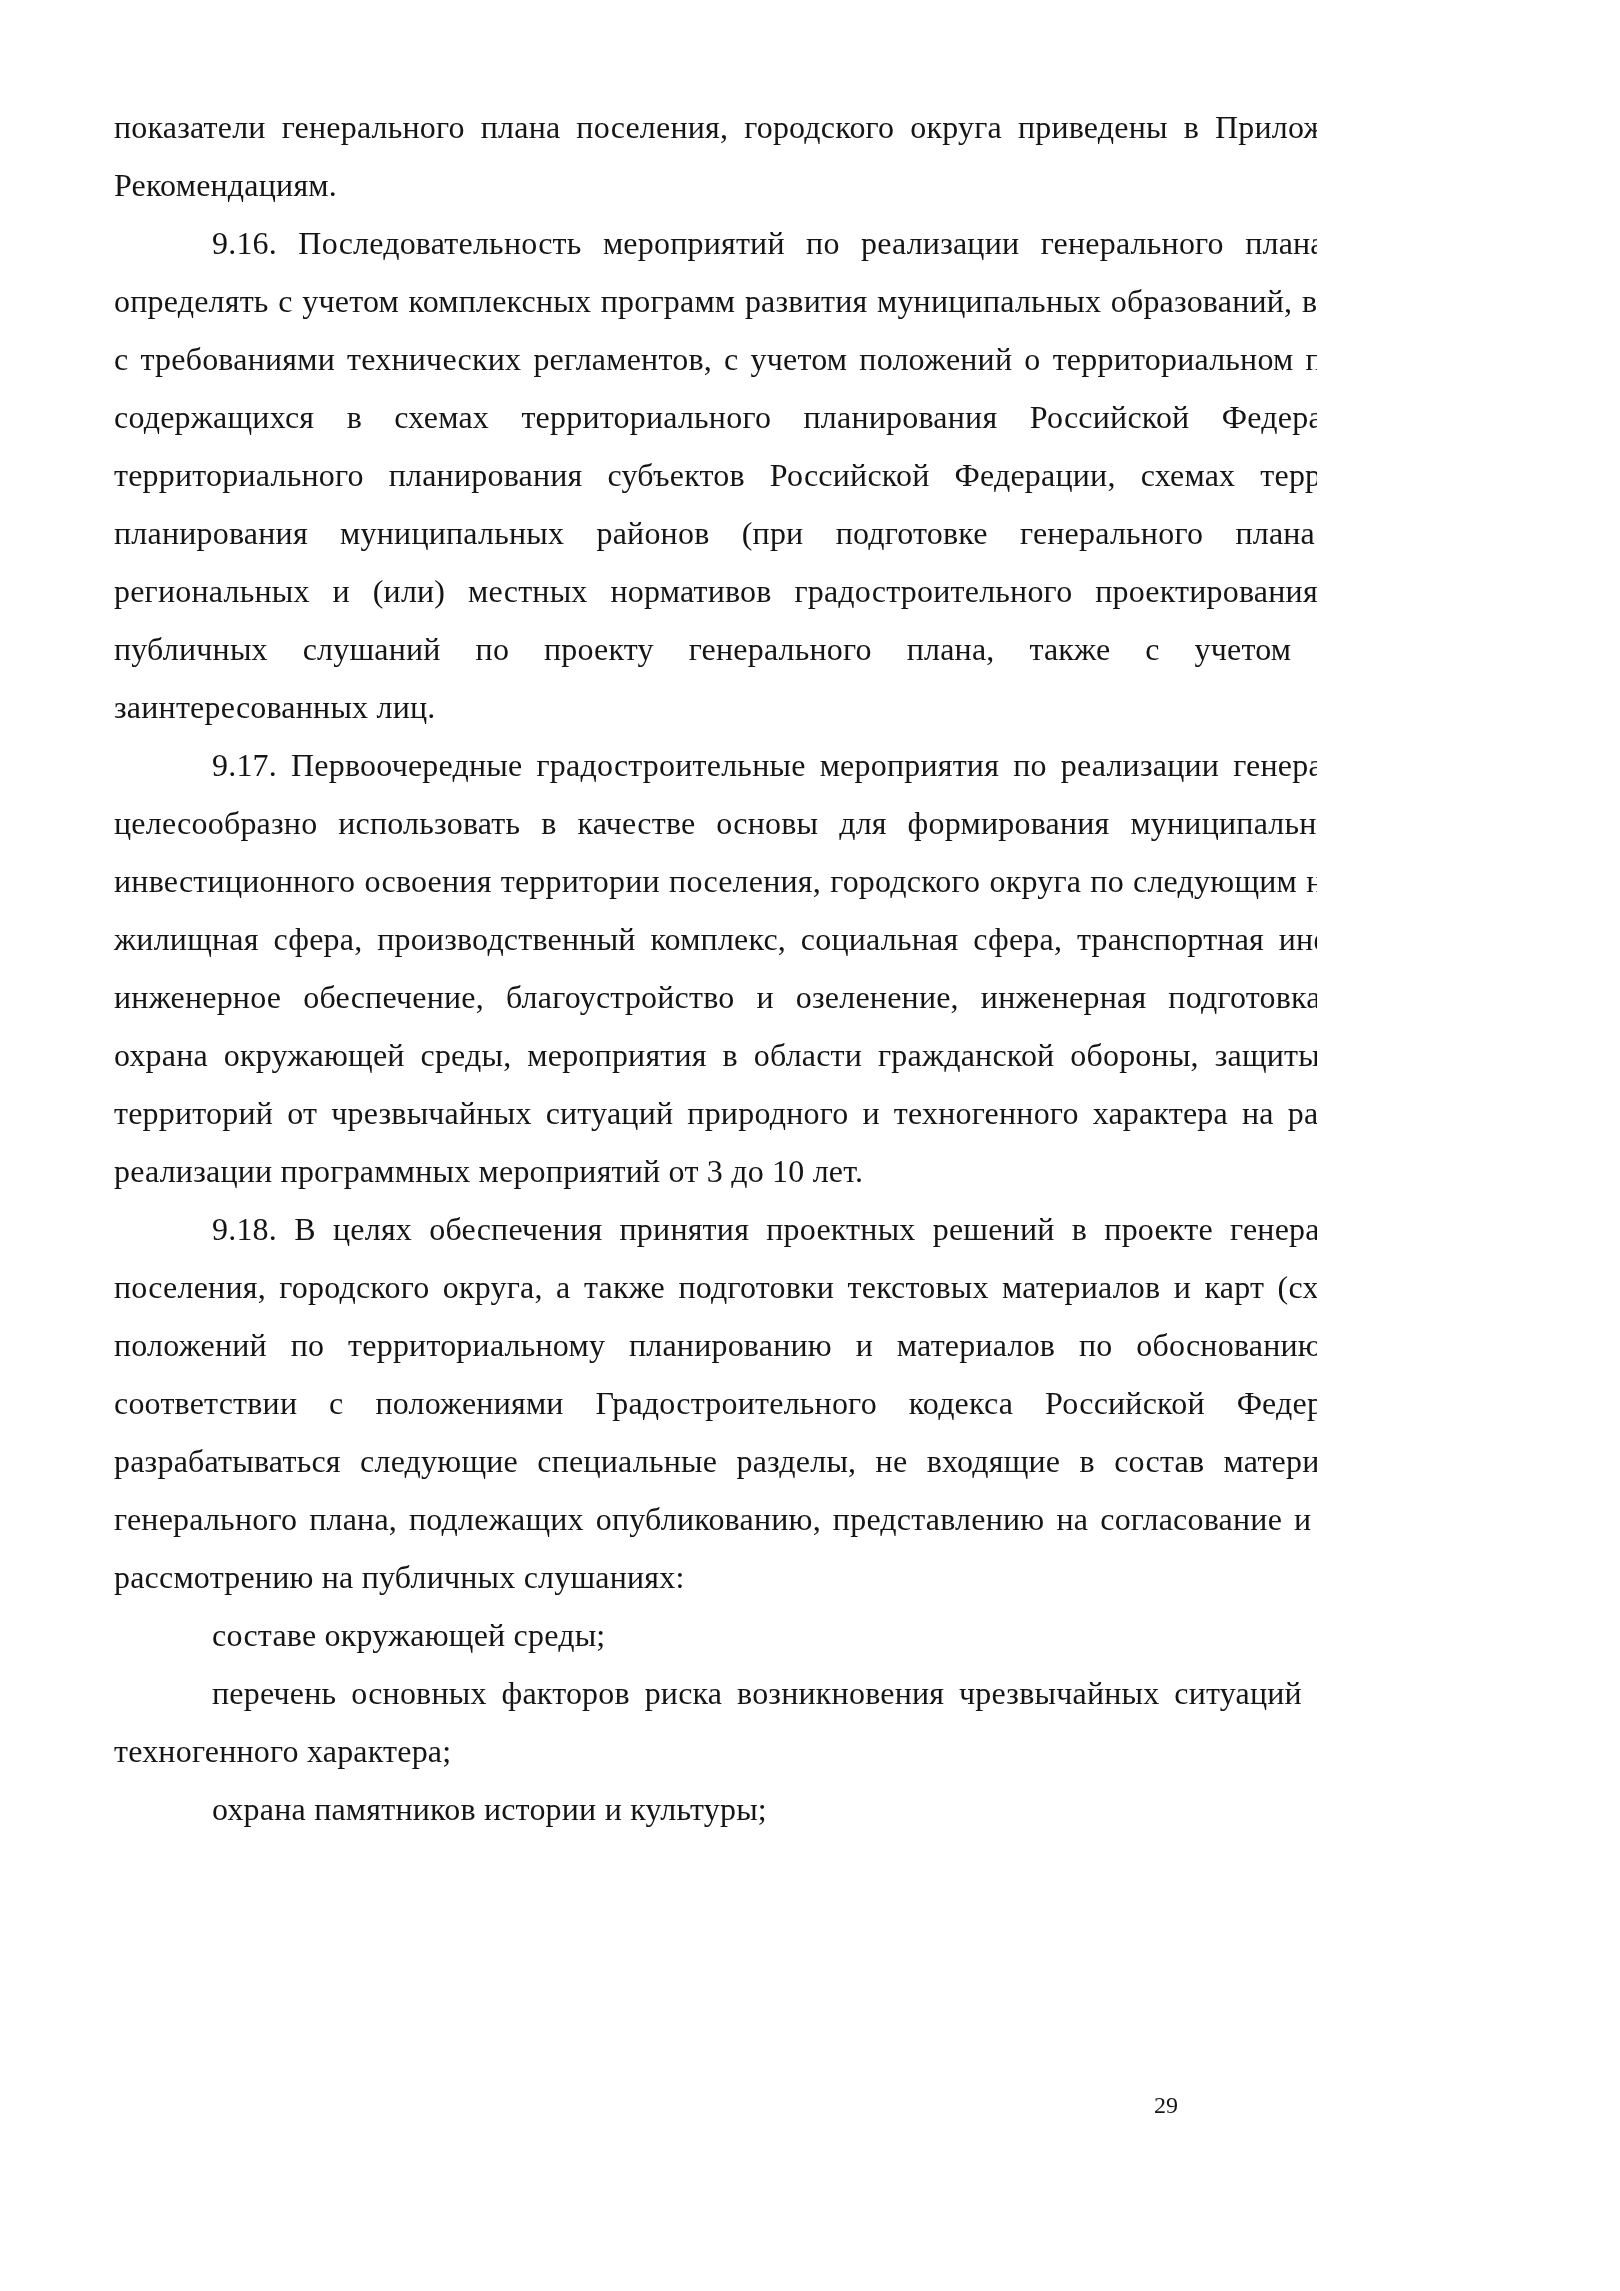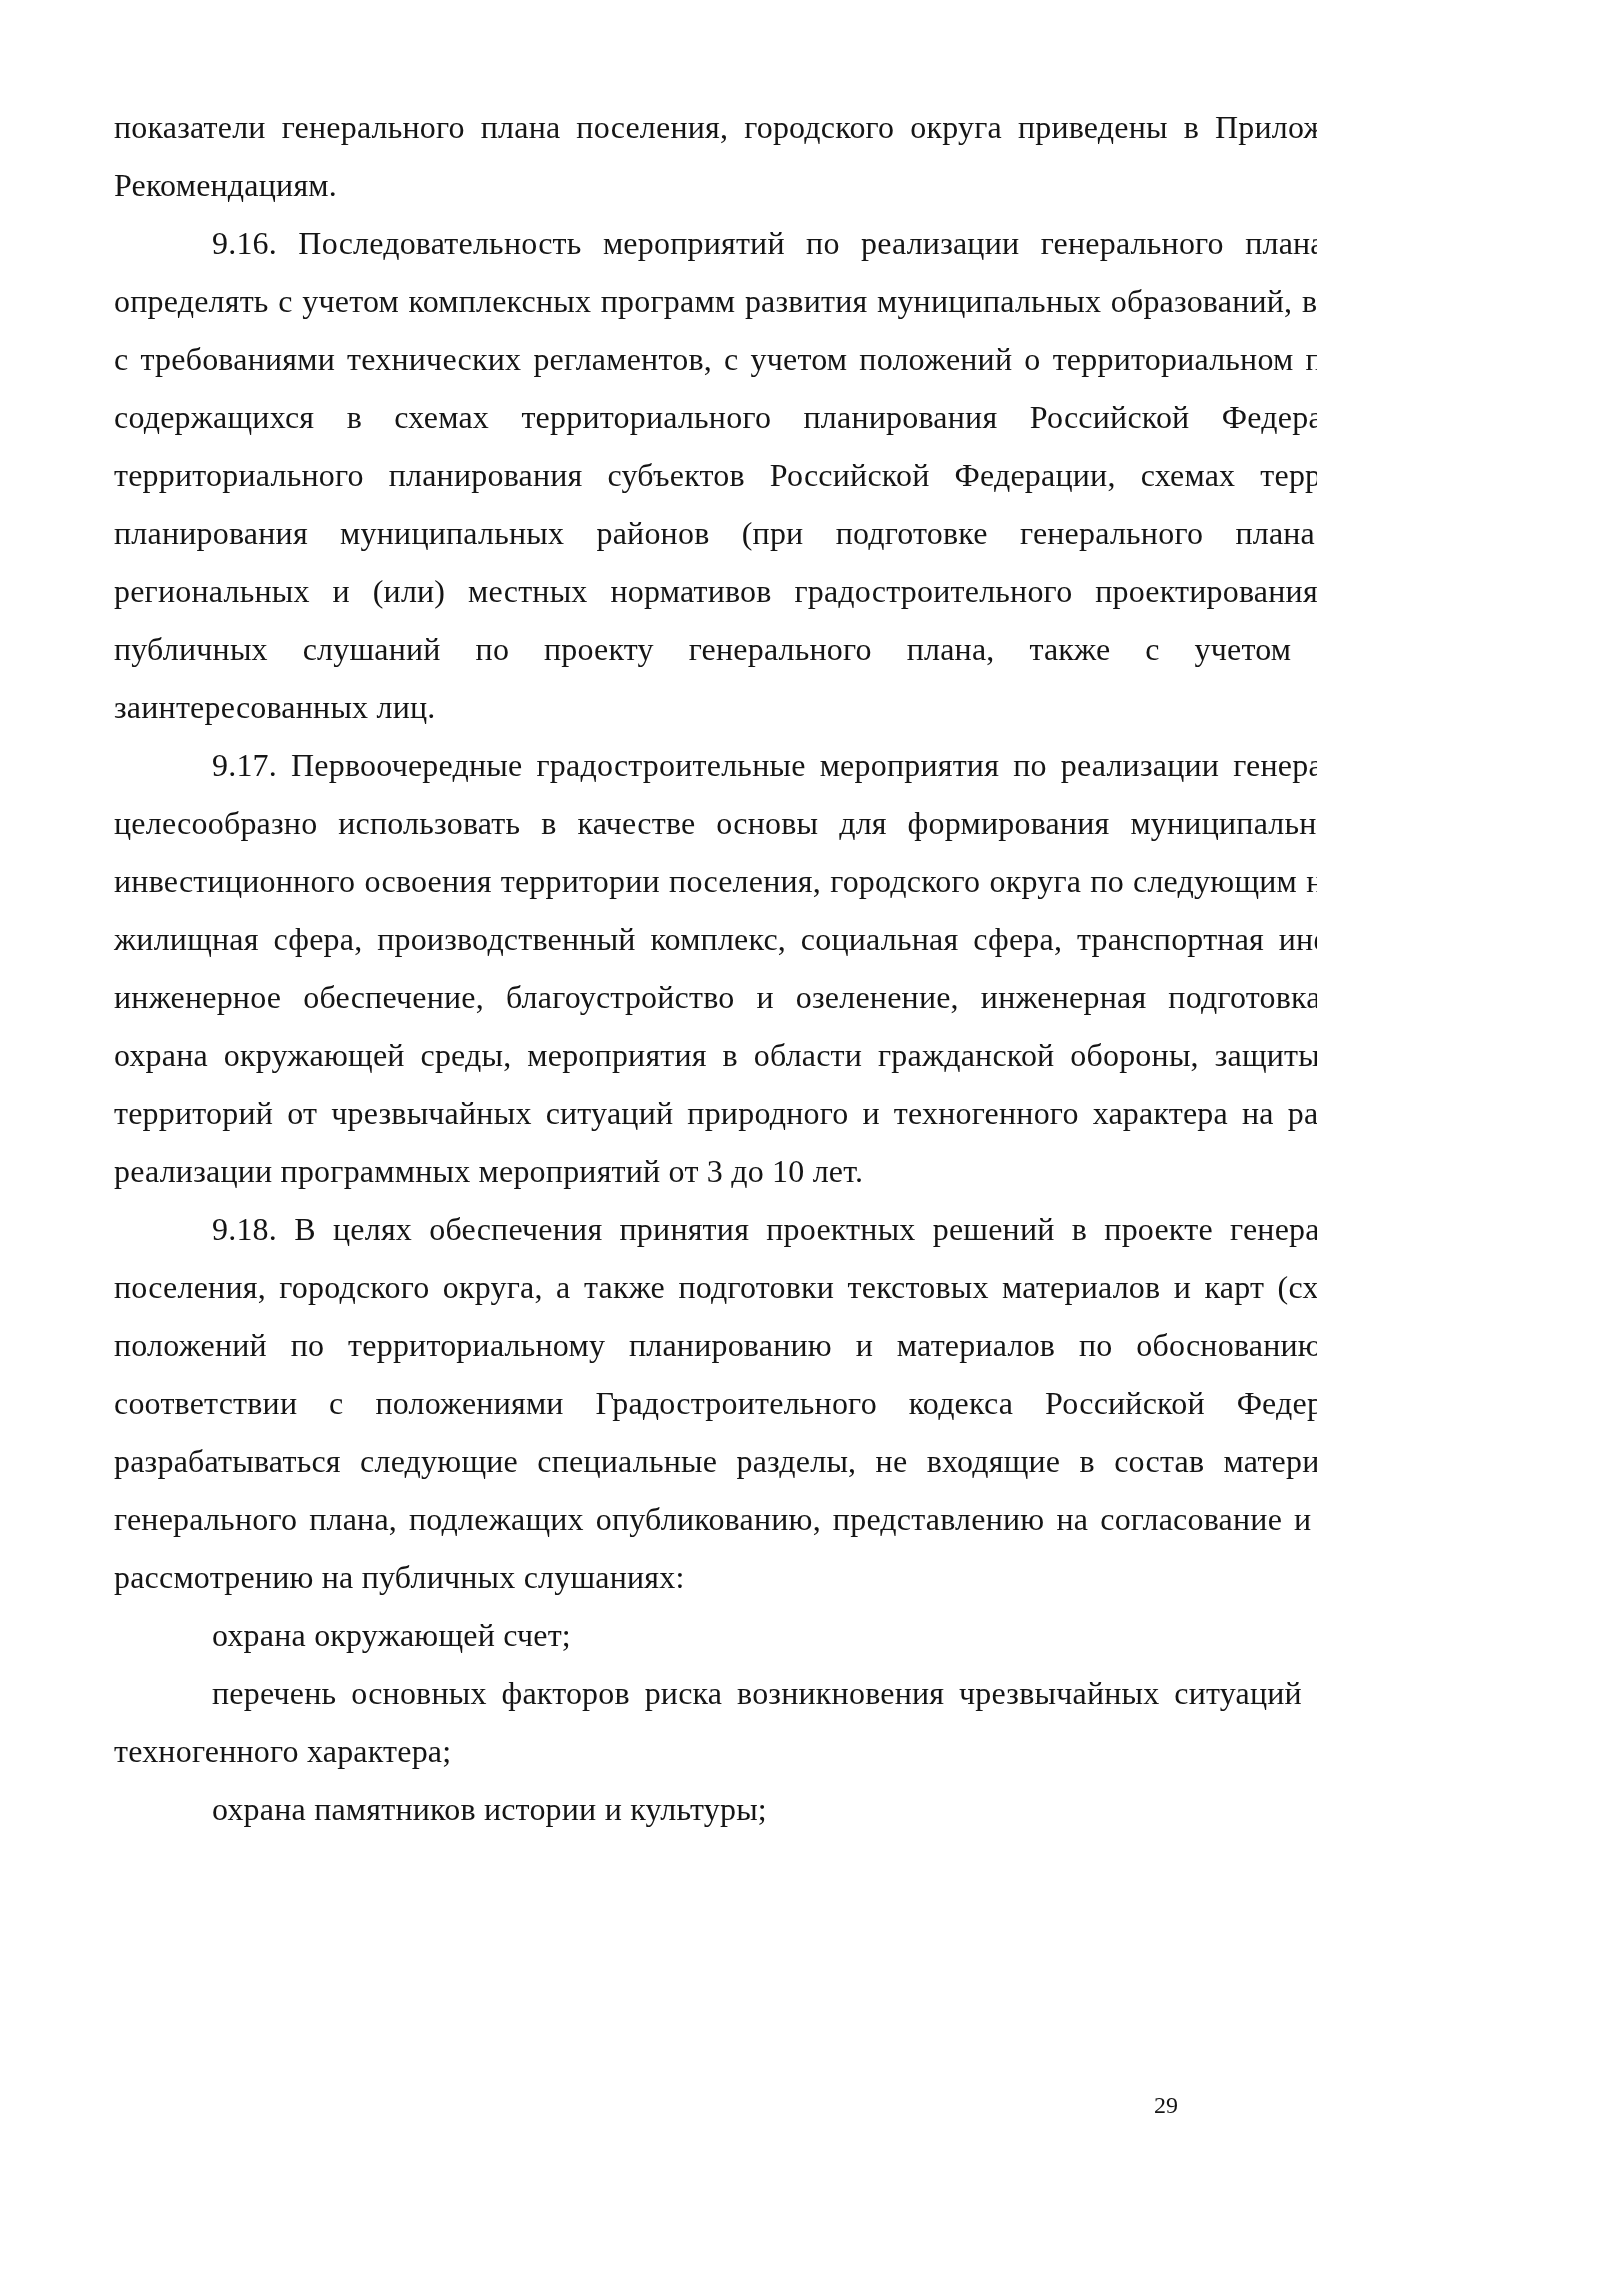--- a/index.html
+++ b/index.html
@@ -52,19 +52,19 @@
 </style>
 </head>
 <body>
 
 <div class="page">
   <div class="page-content">
     <p class="no-indent">показатели генерального плана поселения, городского округа приведены в Приложении № 3 к Рекомендациям.</p>
     <p>9.16. Последовательность мероприятий по реализации генерального плана необходимо определять с учетом комплексных программ развития муниципальных образований, в соответствии с требованиями технических регламентов, с учетом положений о территориальном планировании, содержащихся в схемах территориального планирования Российской Федерации, схемах территориального планирования субъектов Российской Федерации, схемах территориального планирования муниципальных районов (при подготовке генерального плана поселения), региональных и (или) местных нормативов градостроительного проектирования, результатов публичных слушаний по проекту генерального плана, также с учетом предложений заинтересованных лиц.</p>
     <p>9.17. Первоочередные градостроительные мероприятия по реализации генерального плана целесообразно использовать в качестве основы для формирования муниципальных программ инвестиционного освоения территории поселения, городского округа по следующим направлениям: жилищная сфера, производственный комплекс, социальная сфера, транспортная инфраструктура, инженерное обеспечение, благоустройство и озеленение, инженерная подготовка территорий, охрана окружающей среды, мероприятия в области гражданской обороны, защиты населения и территорий от чрезвычайных ситуаций природного и техногенного характера на расчетный срок реализации программных мероприятий от 3 до 10 лет.</p>
     <p>9.18. В целях обеспечения принятия проектных решений в проекте генерального плана поселения, городского округа, а также подготовки текстовых материалов и карт (схем) в составе положений по территориальному планированию и материалов по обоснованию проектов в соответствии с положениями Градостроительного кодекса Российской Федерации, могут разрабатываться следующие специальные разделы, не входящие в состав материалов проекта генерального плана, подлежащих опубликованию, представлению на согласование и утверждение, рассмотрению на публичных слушаниях:</p>
-    <p>охрана окружающей счет;</p>
+    <p>составе окружающей среды;</p>
     <p>перечень основных факторов риска возникновения чрезвычайных ситуаций природного и техногенного характера;</p>
     <p>охрана памятников истории и культуры;</p>
   </div>
   <div class="page-number">29</div>
 </div>
 
 
 </body></html>

